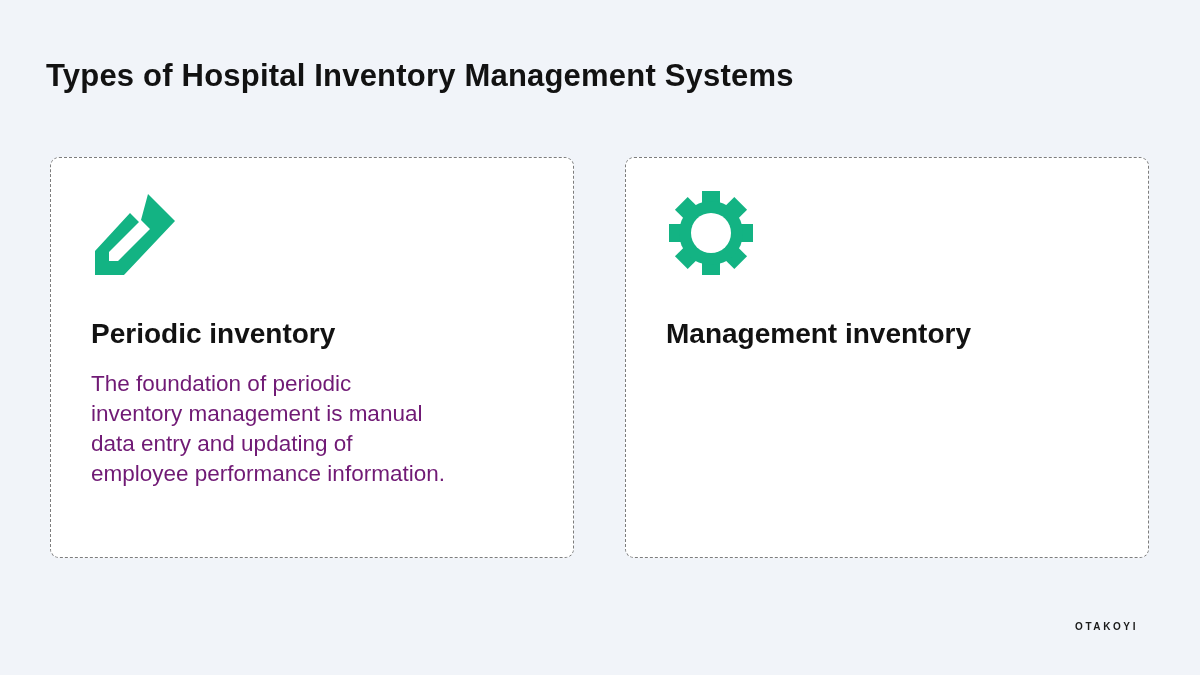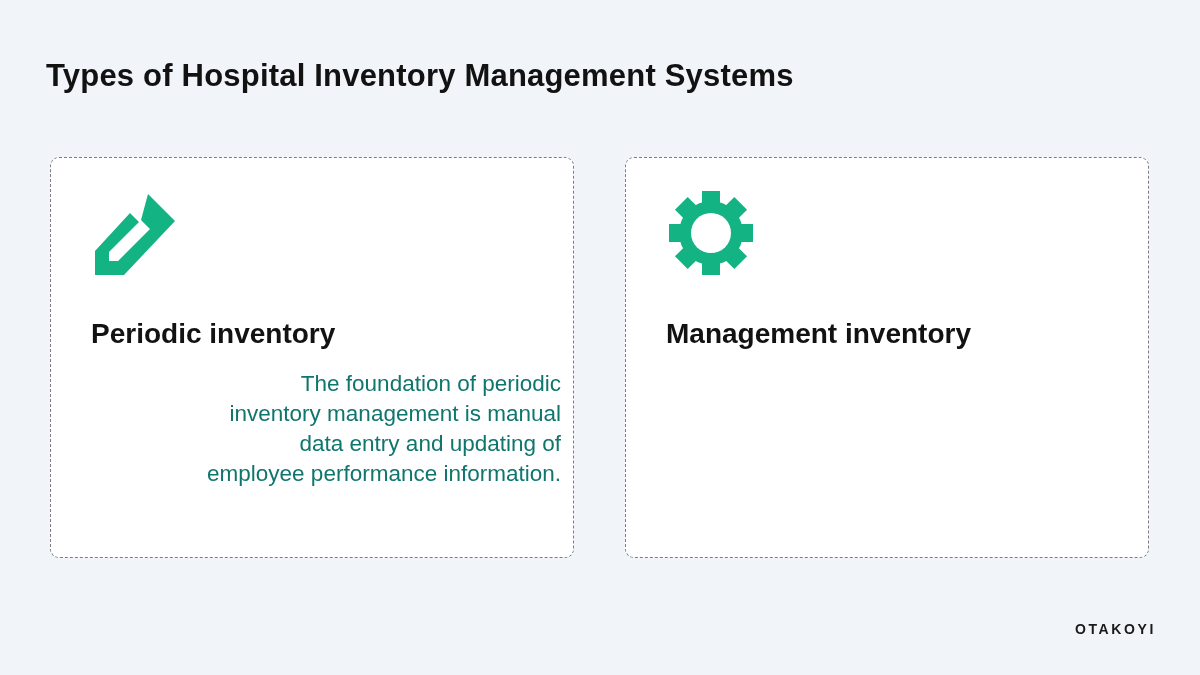--- a/index.html
+++ b/index.html
@@ -16,40 +16,39 @@
       color: #121212; white-space: nowrap;
       margin: 8px;
     }
     .card {
       position: absolute; top: 157px;
       width: 524px; height: 401px;
       box-sizing: border-box;
       background: #ffffff;
       border: 1.5px dashed #7d7d7d;
       border-radius: 9px;
-      text-align: right;
     }
     .card.c1 { left: 50px; }
     .card.c2 { left: 625px; }
     .icon { position: absolute; }
     .card.c1 .icon { left: 42px; top: 33px; width: 84px; height: 84px; }
     .card.c2 .icon { left: 42px; top: 32px; width: 86px; height: 86px; }
     .card h2 {
       position: absolute; left: 40px; top: 160px; margin: 0;
       font-size: 28px; font-weight: bold; color: #121212; white-space: nowrap;
     }
     .card p {
       position: absolute; left: 40px; top: 211px; margin: 0;
       width: 470px;
-      font-size: 22.5px; line-height: 30px; color: #0f766e;
+      font-size: 22.5px; line-height: 30px; color: #701a75;
       white-space: pre-line;
     }
     .logo {
       position: absolute; left: 1075px; top: 621px;
-      font-size: 14px; font-weight: bold; letter-spacing: 2.6px;
+      font-size: 10px; font-weight: bold; letter-spacing: 2.6px;
       color: #1a1a1a;
     }
   </style>
 </head>
 <body>
 
 <h1 class="title">Types of Hospital Inventory Management Systems</h1>
 
 <div class="card c1">
   <span class="icon">

